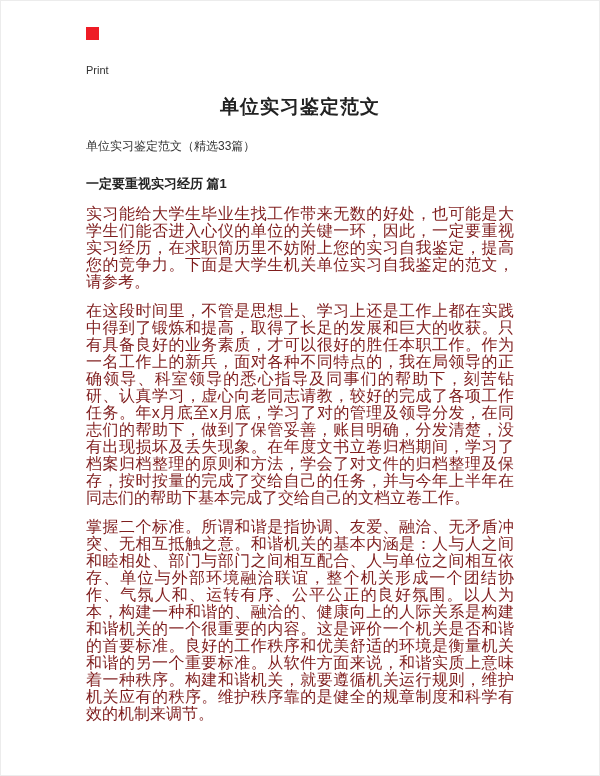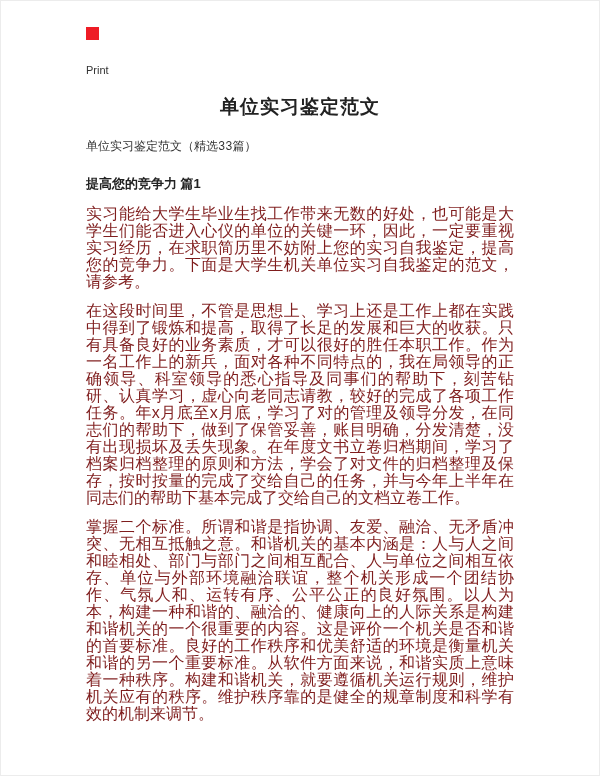--- a/index.html
+++ b/index.html
@@ -40,21 +40,20 @@
     font-weight: bold;
     color: #222222;
     text-align: center;
     margin: 8px 0 18px 0;
     letter-spacing: 1px;
   }
   .subtitle {
     font-size: 12px;
     color: #333333;
     margin: 0 0 20px 0;
-    font-family: Liberation Mono, monospace;
   }
   .section-heading {
     font-size: 13px;
     font-weight: bold;
     color: #222222;
     margin: 0 0 12px 0;
   }
   .body-text p {
     font-size: 16px;
     line-height: 17px;
@@ -69,20 +68,20 @@
 
 <div class="page">
   <div class="red-marker" style="background: rgb(238, 28, 37);"></div>
 
   <div class="print">Print</div>
 
   <h1 class="title">单位实习鉴定范文</h1>
 
   <div class="subtitle">单位实习鉴定范文（精选33篇）</div>
 
-  <h2 class="section-heading">提高您的竞争力 篇1</h2>
+  <h2 class="section-heading">一定要重视实习经历 篇1</h2>
 
   <div class="body-text">
     <p>实习能给大学生毕业生找工作带来无数的好处，也可能是大学生们能否进入心仪的单位的关键一环，因此，一定要重视实习经历，在求职简历里不妨附上您的实习自我鉴定，提高您的竞争力。下面是大学生机关单位实习自我鉴定的范文，请参考。</p>
     <p>在这段时间里，不管是思想上、学习上还是工作上都在实践中得到了锻炼和提高，取得了长足的发展和巨大的收获。只有具备良好的业务素质，才可以很好的胜任本职工作。作为一名工作上的新兵，面对各种不同特点的，我在局领导的正确领导、科室领导的悉心指导及同事们的帮助下，刻苦钻研、认真学习，虚心向老同志请教，较好的完成了各项工作任务。年x月底至x月底，学习了对的管理及领导分发，在同志们的帮助下，做到了保管妥善，账目明确，分发清楚，没有出现损坏及丢失现象。在年度文书立卷归档期间，学习了档案归档整理的原则和方法，学会了对文件的归档整理及保存，按时按量的完成了交给自己的任务，并与今年上半年在同志们的帮助下基本完成了交给自己的文档立卷工作。</p>
     <p>掌握二个标准。所谓和谐是指协调、友爱、融洽、无矛盾冲突、无相互抵触之意。和谐机关的基本内涵是：人与人之间和睦相处、部门与部门之间相互配合、人与单位之间相互依存、单位与外部环境融洽联谊，整个机关形成一个团结协作、气氛人和、运转有序、公平公正的良好氛围。以人为本，构建一种和谐的、融洽的、健康向上的人际关系是构建和谐机关的一个很重要的内容。这是评价一个机关是否和谐的首要标准。良好的工作秩序和优美舒适的环境是衡量机关和谐的另一个重要标准。从软件方面来说，和谐实质上意味着一种秩序。构建和谐机关，就要遵循机关运行规则，维护机关应有的秩序。维护秩序靠的是健全的规章制度和科学有效的机制来调节。</p>
   </div>
 </div>
 
 </body></html>

